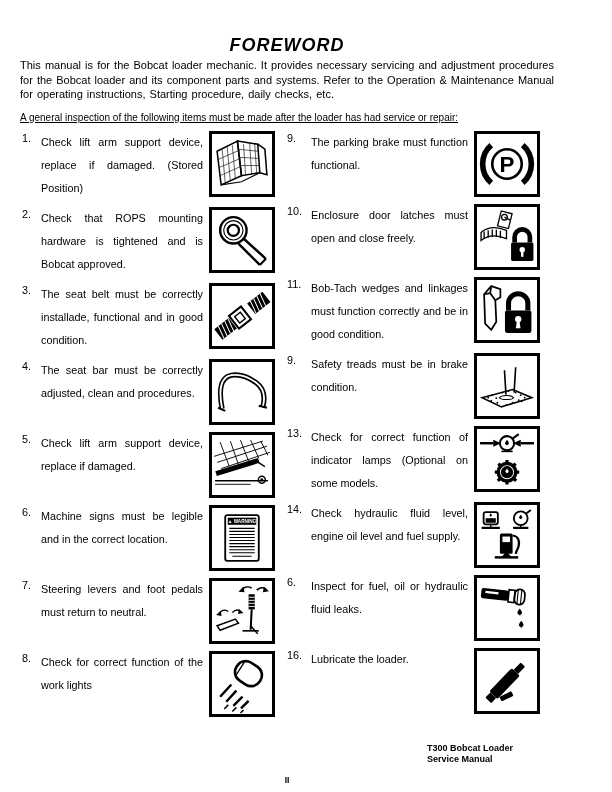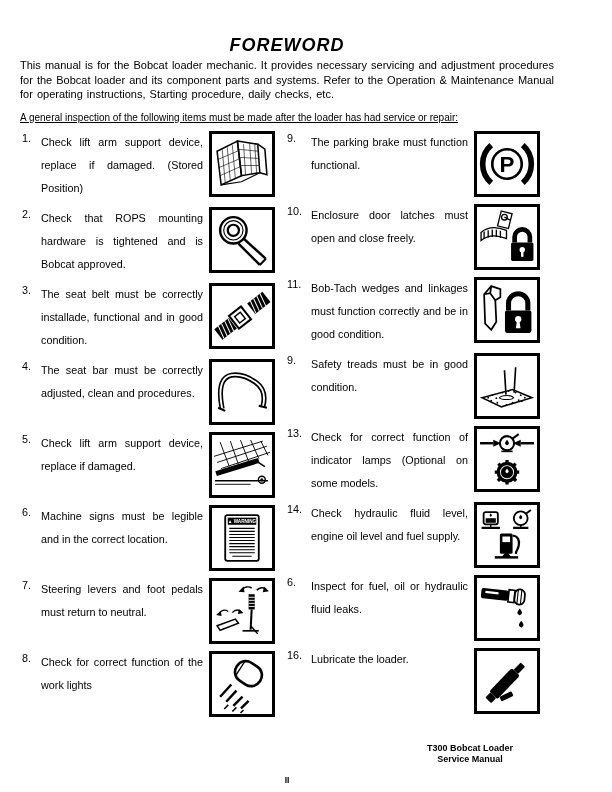--- a/index.html
+++ b/index.html
@@ -26,21 +26,21 @@
   .txt {
     flex:1; font-size:10.8px; line-height:23px; text-align:justify;
     padding-right:6px;
   }
   .iconbox {
     flex:0 0 66px; width:66px; height:66px; box-sizing:border-box;
     border:3.5px solid #000; background:#fff;
   }
   .iconbox svg { display:block; width:100%; height:100%; }
   .footer-doc {
-    position:absolute; right:55px; top:743px; text-align:center;
+    position:absolute; right:55px; top:743px; text-align:left;
     font-weight:bold; font-size:9px; line-height:11px;
   }
   .page-num {
     position:absolute; left:20px; top:754px; width:534px; text-align:center;
     font-weight:bold; font-size:8.5px;margin-top:21px;
   }
 </style>
 </head>
 <body>
 
@@ -251,21 +251,21 @@
                 <path d="M31 30 v-7 a9.5 9.5 0 0 1 19 0 v7" fill="none" stroke="#000" stroke-width="5"></path>
                 <rect x="27.5" y="30" width="26" height="22" rx="2" fill="#000"></rect>
                 <circle cx="40.5" cy="38.5" r="3.1" fill="#fff"></circle>
                 <polygon points="39.2,40.5 41.8,40.5 42.8,47.5 38.2,47.5" fill="#fff"></polygon>
               </svg>
             </span>
   </div>
 
   <div class="item">
     <span class="num">9.</span>
-    <span class="txt">Safety treads must be in good condition.</span>
+    <span class="txt">Safety treads must be in brake condition.</span>
     <span class="iconbox">
               <svg viewBox="0 0 59 59">
                 <g fill="none" stroke="#000">
                   <polygon points="5,41 35,33 54,41 24,50" stroke-width="1.5"></polygon>
                   <path d="M27 14 28.5 38 M38 11 36.5 36" stroke-width="1.6"></path>
                   <path d="M22 41 c2 -3 12 -3 14 0 c-2 2.5 -12 2.5 -14 0 Z" stroke-width="1"></path>
                 </g>
                 <g fill="#000">
                   <circle cx="11" cy="41" r="0.9"></circle>
                   <circle cx="15" cy="38.5" r="0.9"></circle>

